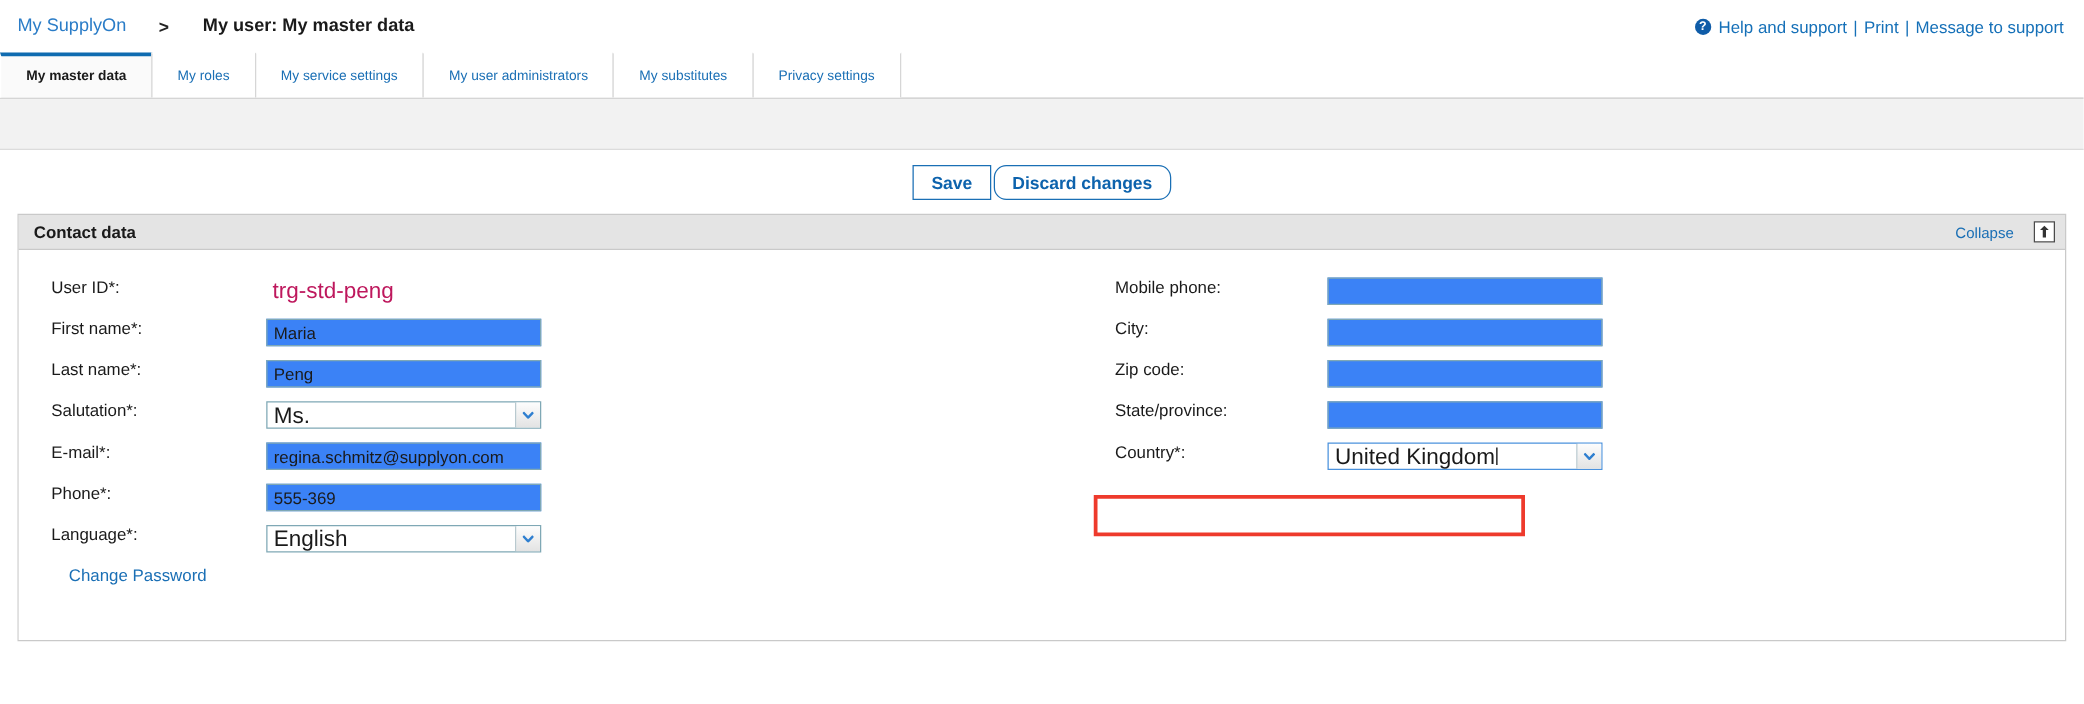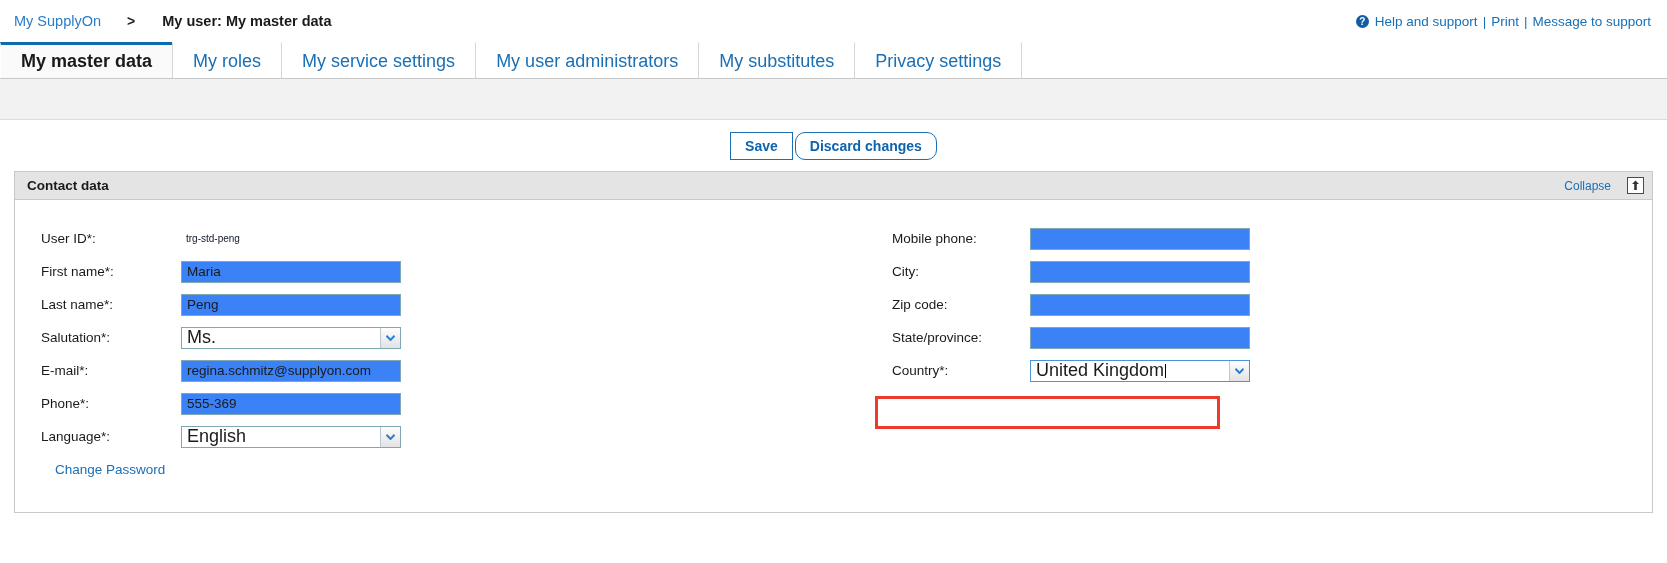--- a/index.html
+++ b/index.html
@@ -58,21 +58,21 @@
     background: #ffffff;
     display: flex;
     align-items: flex-end;
     border-bottom: 1px solid #c8c8c8;
   }
   .tab {
     position: relative;
     height: 36px;
     line-height: 36px;
     padding: 0 20px;
-    font-size: 18px;
+    font-size: 11px;
     color: #1a6fb5;
     background: #ffffff;
     border-left: 1px solid #d6d6d6;
     border-right: 1px solid #d6d6d6;
     border-top: 1px solid #ffffff;
     cursor: pointer;
     white-space: nowrap;
     margin-right: -1px;
     text-align: right;
   }
@@ -149,23 +149,24 @@
     background: #ffffff;
     padding-top: 22px;
   }
   .cols { display: flex; }
   .col { position: relative; }
   .col-left { width: 860px; padding-left: 26px; }
   .col-right { width: 760px; padding-left: 17px; }
 
   .row {
     display: flex;
-    align-items: center;
+    align-items: flex-start;
     height: 33px;
     margin-bottom: 0px;
+    gap: 32px;
   }
   .lbl {
     width: 140px;
     font-size: 13.5px;
     color: #1a1a1a;
     flex: 0 0 auto;
   }
   .col-right .lbl { width: 138px; }
 
   .inp {
@@ -173,21 +174,21 @@
     height: 22px;
     border: 1px solid #7fa8b5;
     background: #3b82f6;
     font-family: "Liberation Sans", sans-serif;
     font-size: 13.5px;
     color: #1a1a1a;
     padding: 0 5px;
     line-height: 20px;
     outline: none;
   }
-  .static-val { font-size: 10px; color: #0f172a; padding-left: 5px; }
+  .static-val { font-size: 18px; color: #be185d; padding-left: 5px; }
 
   
   .sel {
     position: relative;
     width: 220px;
     height: 22px;
     border: 1px solid #7fa8b5;
     background: #ffffff;
     display: flex;
     align-items: center;

